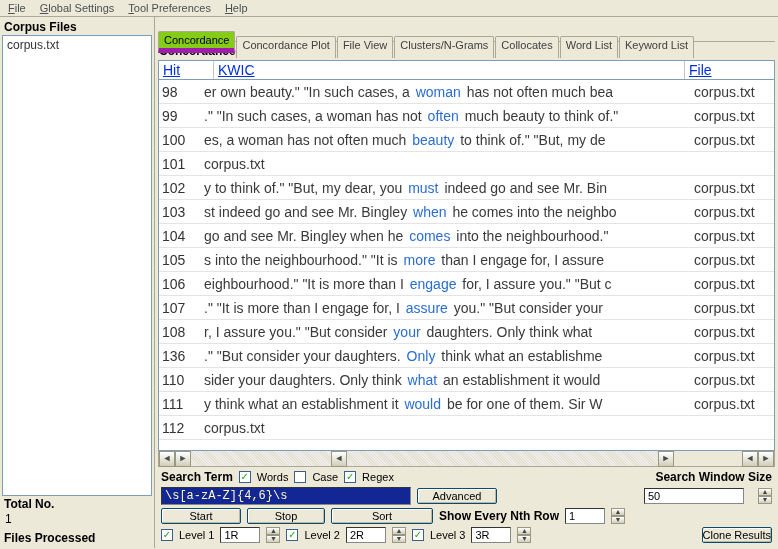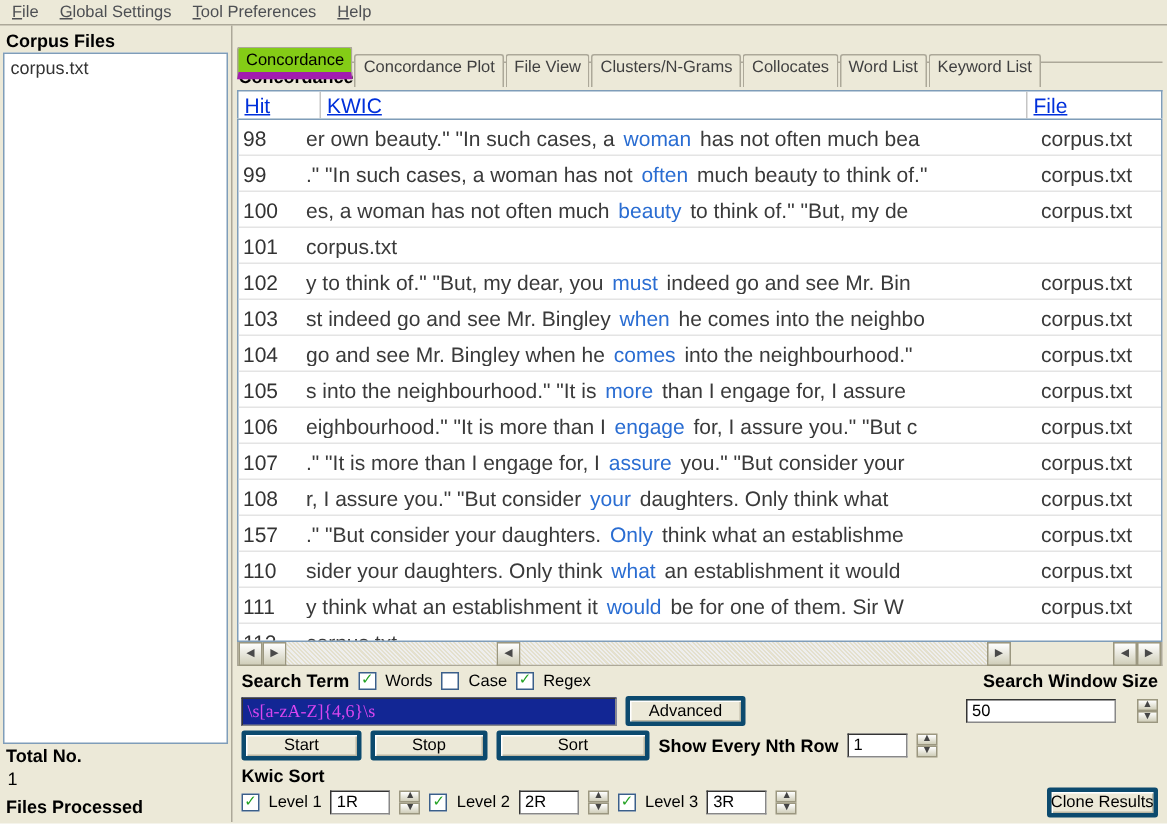--- a/index.html
+++ b/index.html
@@ -148,30 +148,30 @@
   }
   .sb-track { flex: 1; background: repeating-linear-gradient(45deg,#eee,#eee 1px,#e4e0cd 1px,#e4e0cd 2px); position: relative; }
   .controls {
     padding: 3px 3px 0 3px;
     font-size: 11px;
   }
   .crow { display: flex; align-items: center; gap: 6px; margin-bottom: 3px; }
   .bold { font-weight: bold; font-size: 12px; color: #000; }
   .cb { width:12px; height:12px; display:flex; align-items:center; justify-content:center; border:1px solid #3b5f8a; background:#fff; font-size:10px; line-height:8px; color:#21a121; }
   .sel-input {
-    background: #122694; color: #d946ef;
+    background: #122694; color: #fef9c3;
     border: 1px inset #888;
     padding: 1px 3px;
-    font-family: Liberation Serif, serif;
+    font-family: Liberation Mono, monospace;
     font-size: 12px;
     width: 250px;
   }
   .btn {
     background: #ece9d8;
-    border: 3px solid #0c4a6e;
+    border: 1px solid #0c4a6e;
     border-radius: 2px;
     padding: 1px 0;
     font-size: 11px;
     text-align: center;
     color: #000;
     box-shadow: inset 1px 1px #fff, inset -1px -1px #bcb8a4;
   }
   .txtfield {
     border: 1px inset #888;
     background: #fff;
@@ -286,21 +286,21 @@
           <span class="hit">107</span>
           <span class="kwic"><span class="pre">."  "It is more than I engage for, I </span><span class="kw">assure</span><span class="post"> you."  "But consider your</span></span>
           <span class="file">corpus.txt</span>
         </div>
         <div class="row">
           <span class="hit">108</span>
           <span class="kwic"><span class="pre">r, I assure you."  "But consider </span><span class="kw">your</span><span class="post"> daughters. Only think what</span></span>
           <span class="file">corpus.txt</span>
         </div>
         <div class="row">
-          <span class="hit">157</span>
+          <span class="hit">136</span>
           <span class="kwic"><span class="pre">."  "But consider your daughters. </span><span class="kw">Only</span><span class="post"> think what an establishme</span></span>
           <span class="file">corpus.txt</span>
         </div>
         <div class="row">
           <span class="hit">110</span>
           <span class="kwic"><span class="pre">sider your daughters. Only think </span><span class="kw">what</span><span class="post"> an establishment it would</span></span>
           <span class="file">corpus.txt</span>
         </div>
         <div class="row">
           <span class="hit">111</span>
@@ -354,23 +354,20 @@
         <span class="btn" style="width:78px">Stop</span>
         <span class="btn" style="width:102px">Sort</span>
         <span class="bold">Show Every Nth Row</span>
         <span class="txtfield">1</span>
         <span class="spinner">
             <span>▲</span>
             <span>▼</span>
           </span>
       </div>
       <div class="crow">
-        <span class="bold">Kwic Sort</span>
-      </div>
-      <div class="crow">
         <span class="cb">✓</span>
         <span>Level 1</span>
         <span class="txtfield">1R</span>
         <span class="spinner">
             <span>▲</span>
             <span>▼</span>
           </span>
         <span class="cb">✓</span>
         <span>Level 2</span>
         <span class="txtfield">2R</span>

